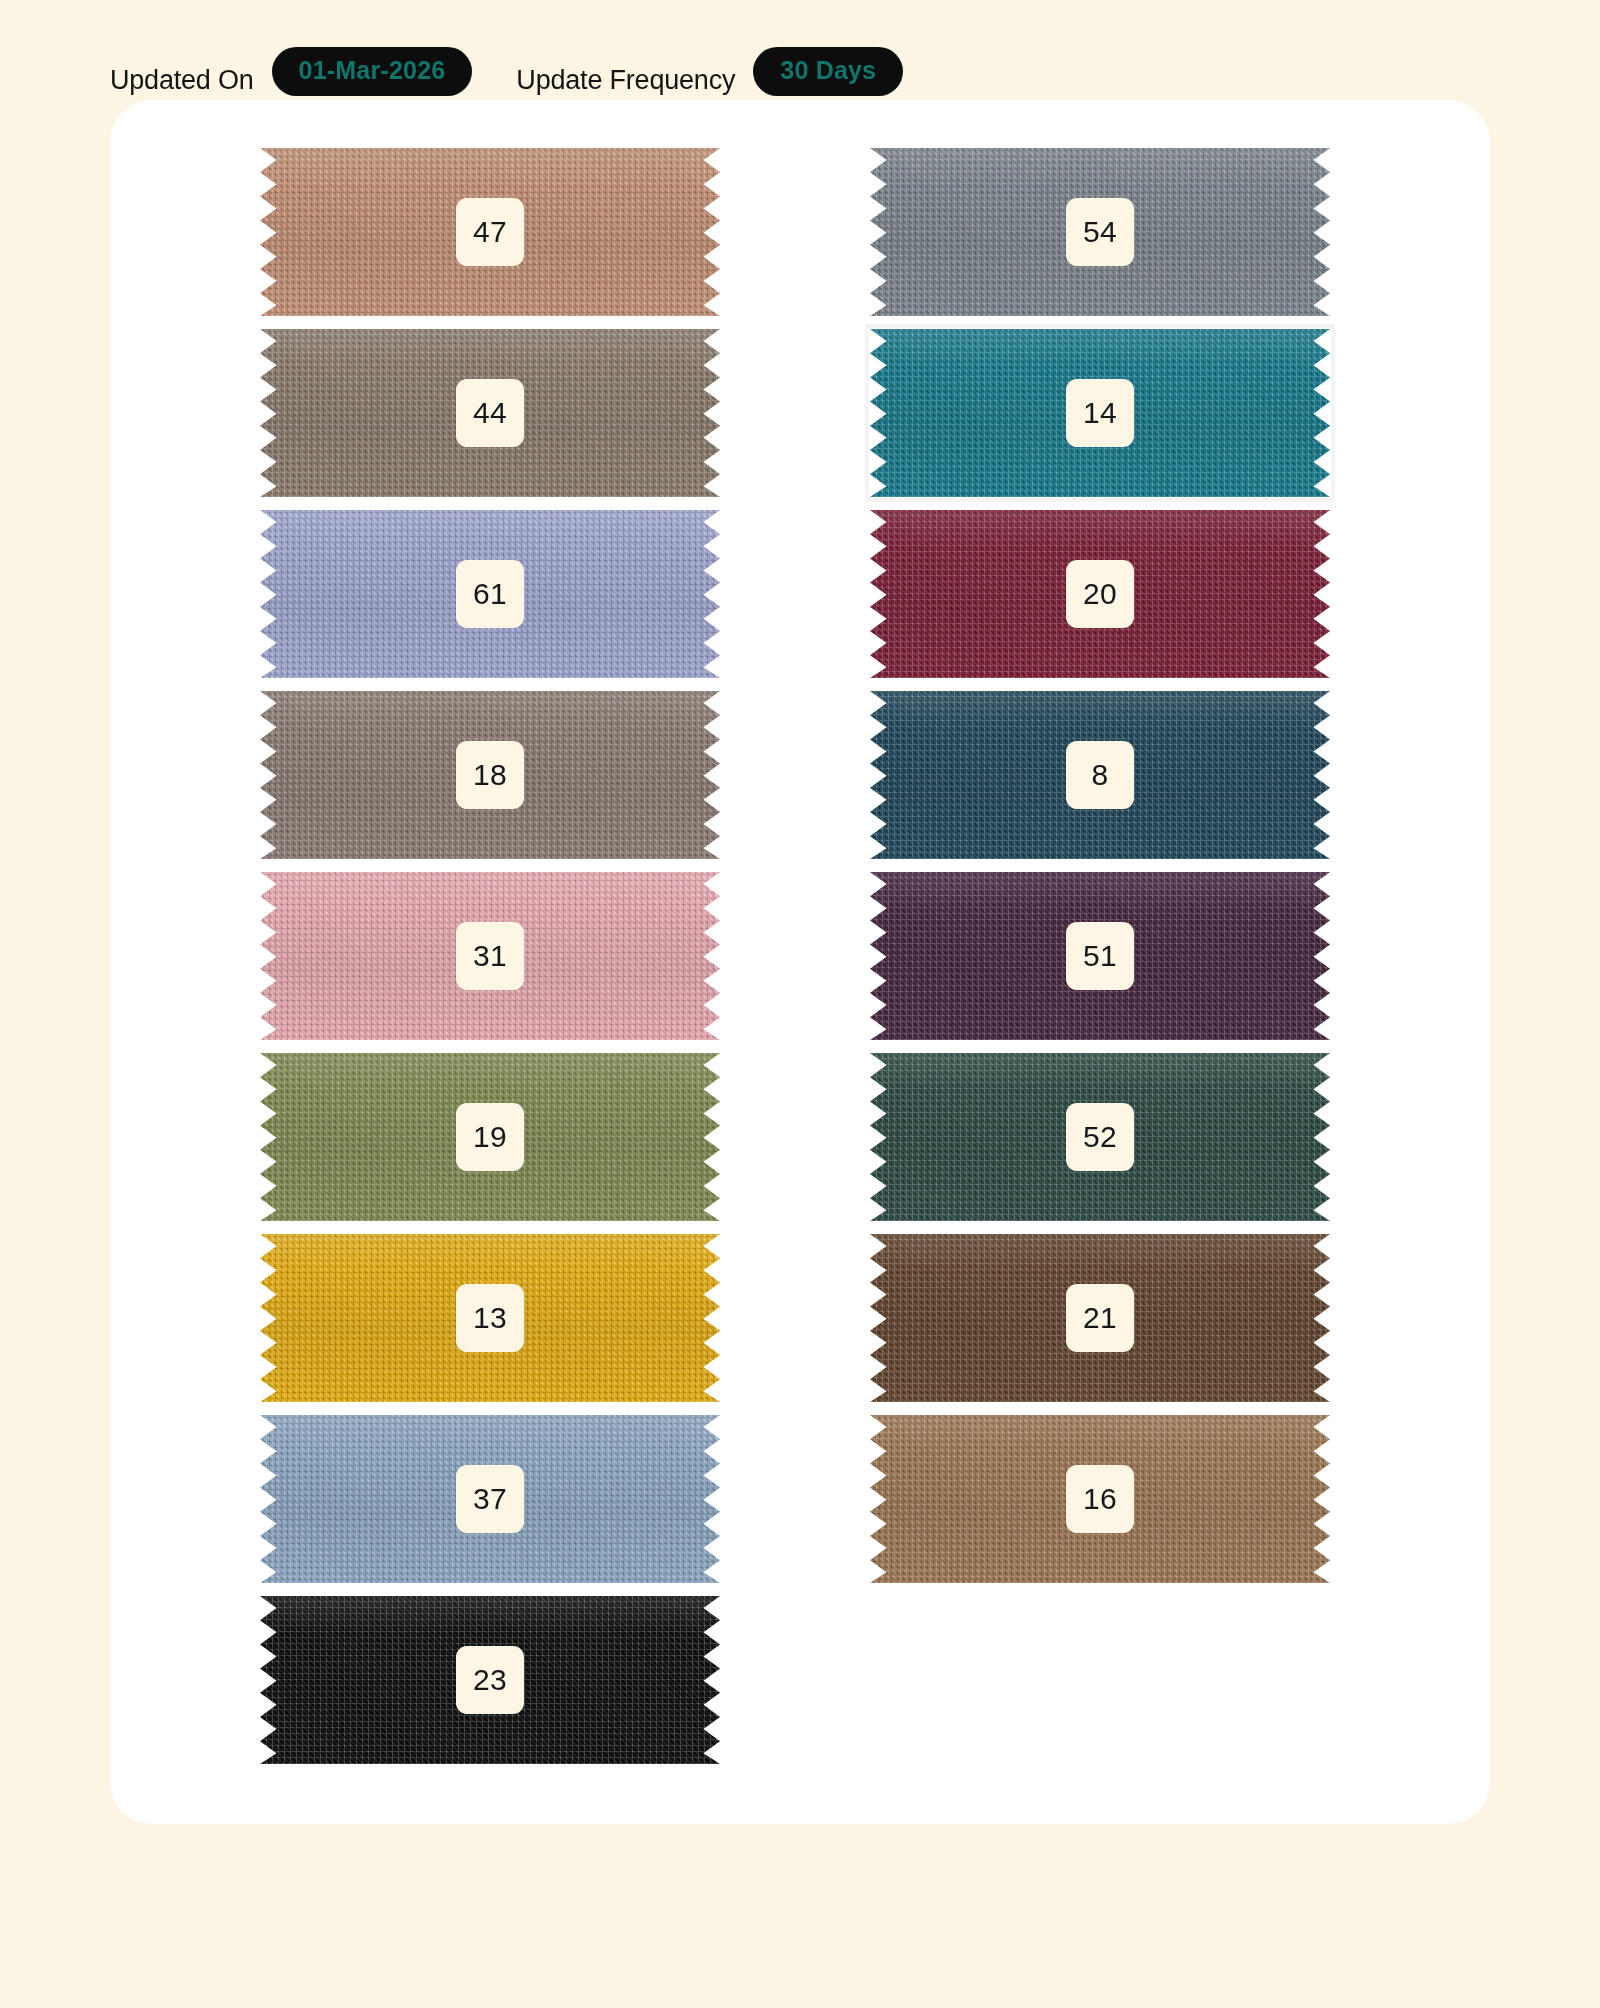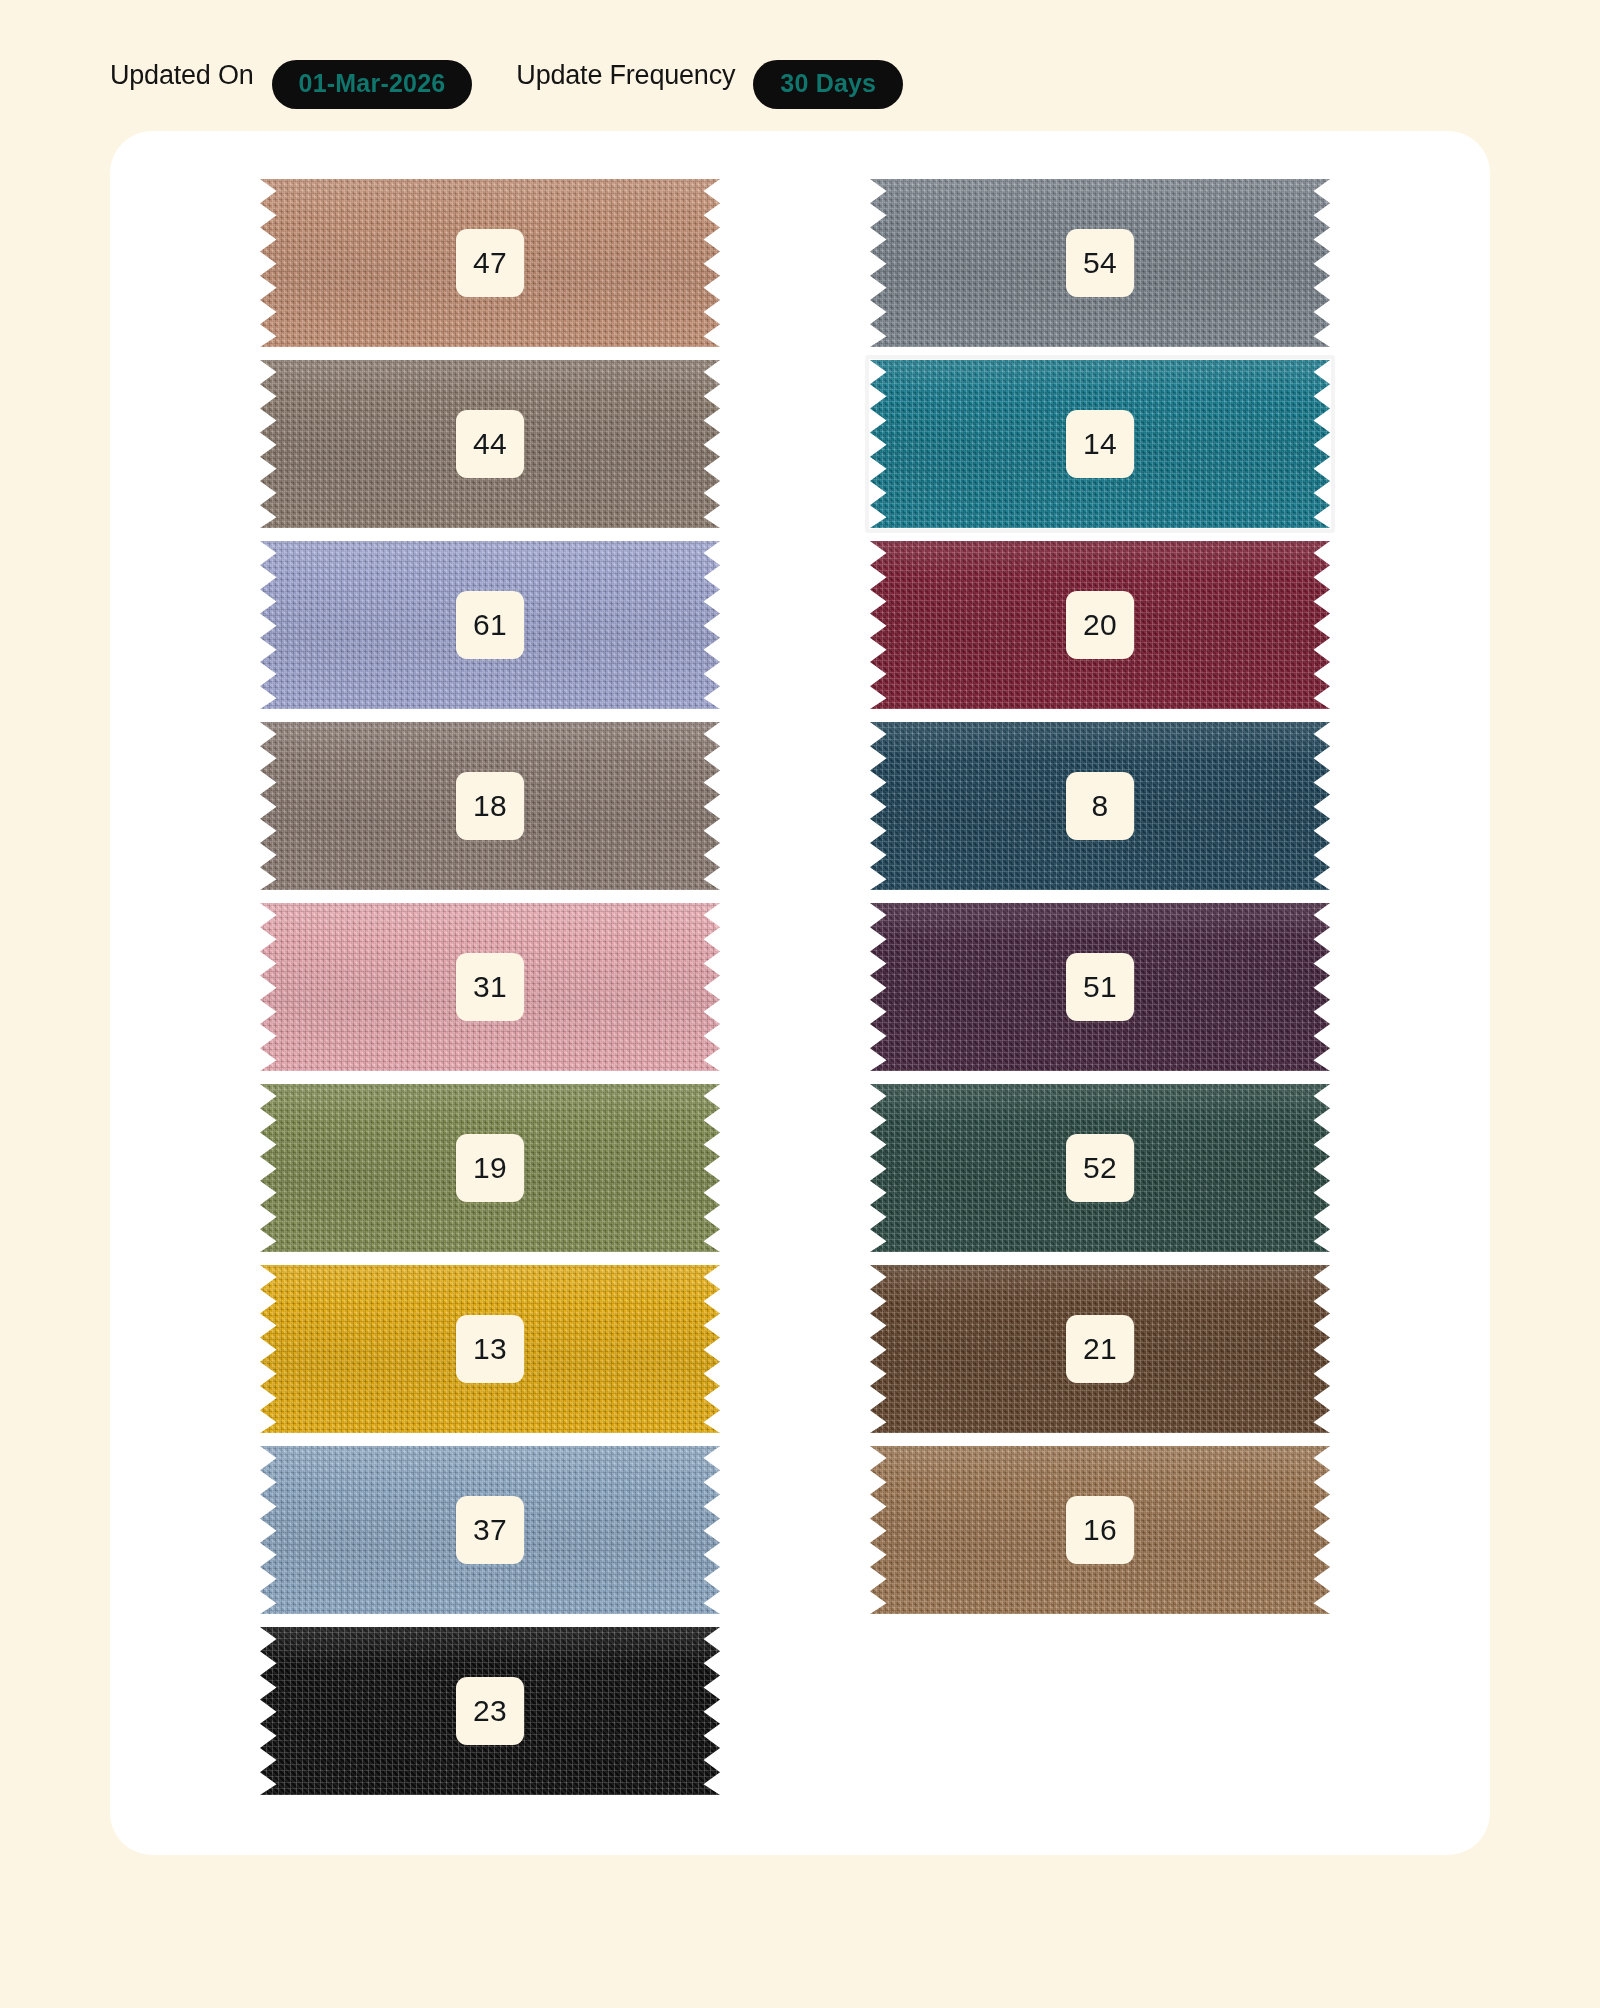--- a/index.html
+++ b/index.html
@@ -9,25 +9,24 @@
     width: 1600px;
     min-height: 2008px;
     background: #fdf5e3;
     font-family: "Liberation Sans", sans-serif;
     -webkit-font-smoothing: antialiased;
   }
 
   
   #meta-bar {
     display: flex;
-    align-items: flex-start;
+    align-items: flex-end;
     gap: 18px;
     padding: 36px 0 0 110px;
     height: 96px;
-    margin-top: 24px;
   }
   .meta-label {
     font-size: 27px;
     font-weight: 500;
     color: #141414;
     letter-spacing: -0.2px;
     white-space: nowrap;
   }
   .meta-label.second { margin-left: 26px; }
   .meta-pill {
@@ -37,21 +36,21 @@
     font-weight: 700;
     letter-spacing: 0.2px;
     border-radius: 999px;
     padding: 11px 27px 13px 27px;
     white-space: nowrap;
     line-height: 1;
   }
 
   
   #swatch-card {
-    margin: 11px 110px 0 110px;
+    margin: 4px 110px 0 110px;
     background: #ffffff;
     border-radius: 42px;
     padding: 48px 0 60px 0;
     width: 1380px;
   }
   #swatch-grid {
     display: grid;
     grid-template-columns: 1fr 1fr;
     column-gap: 150px;
     row-gap: 13px;

